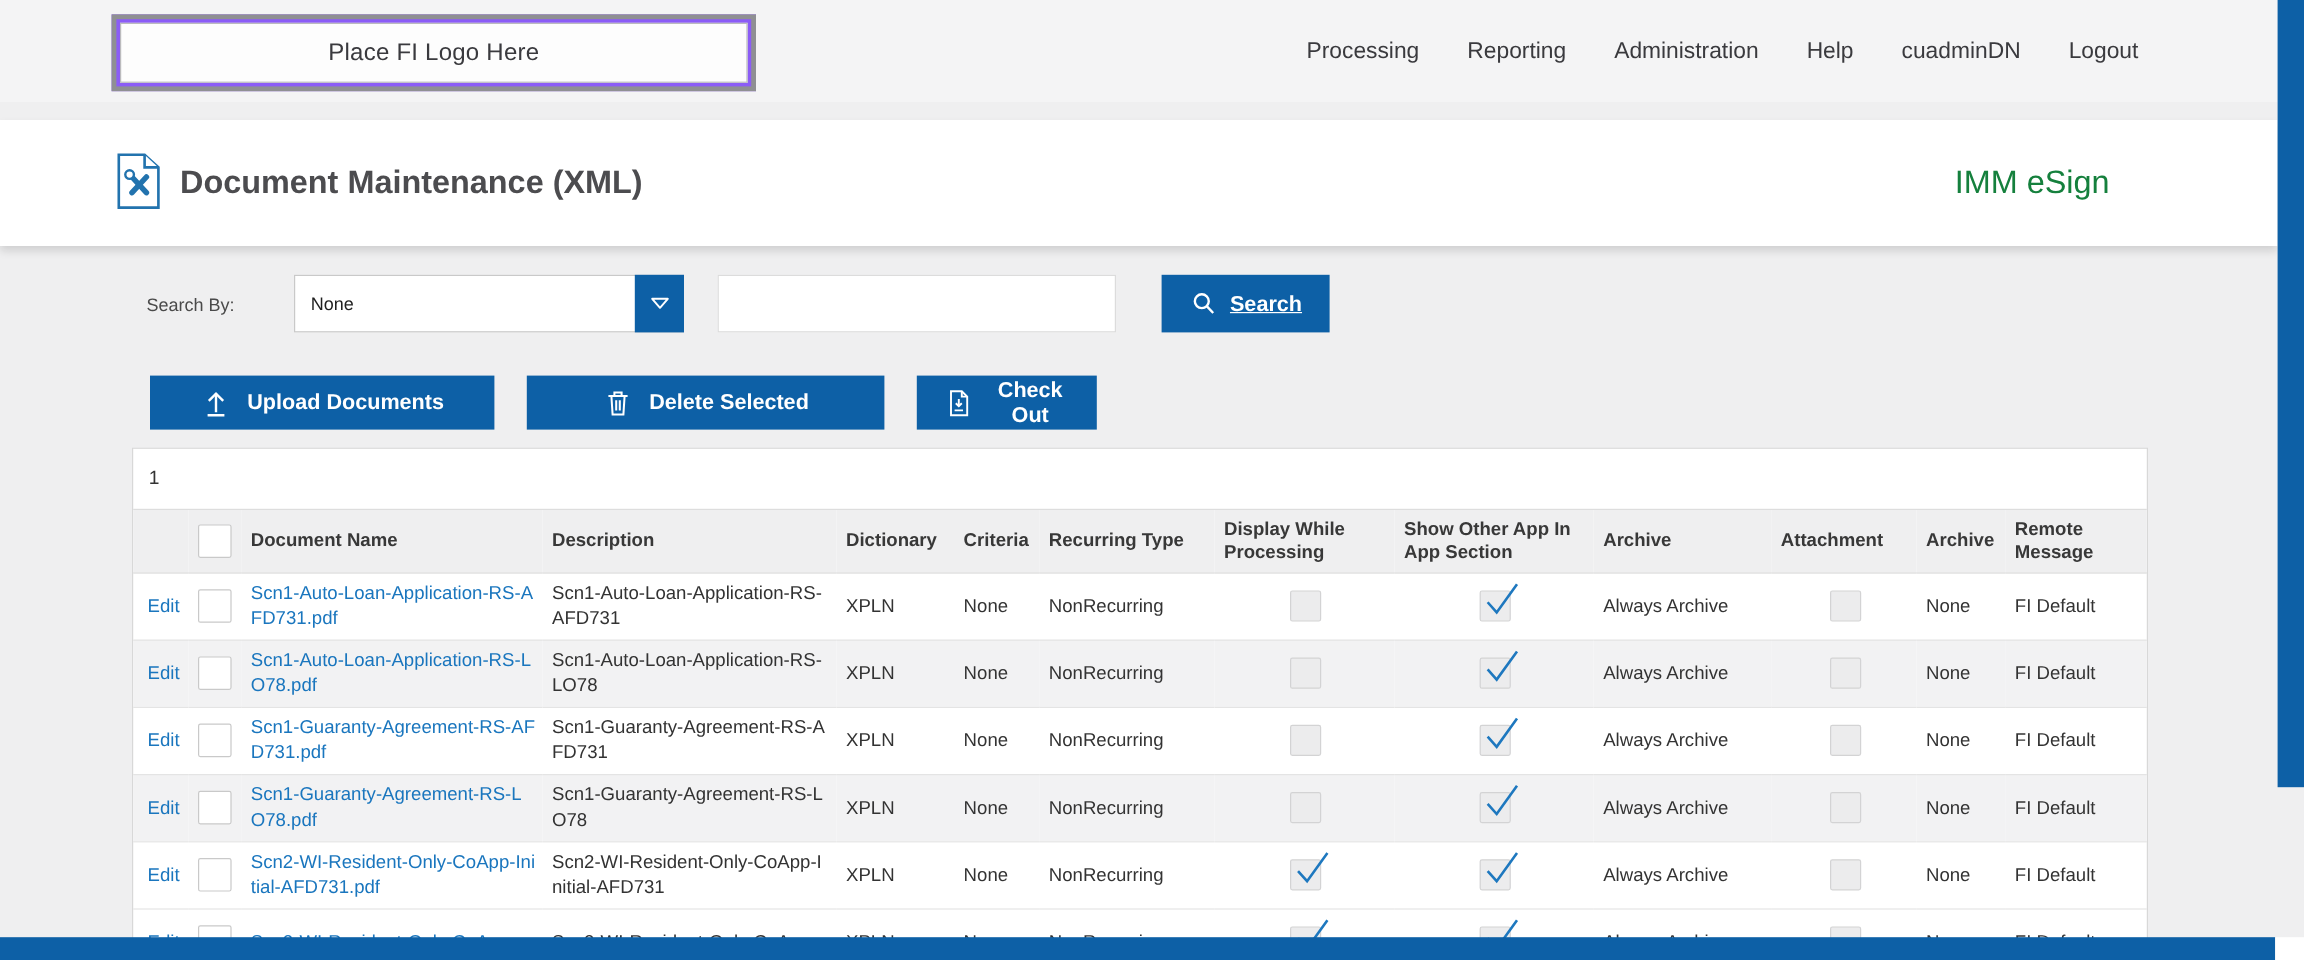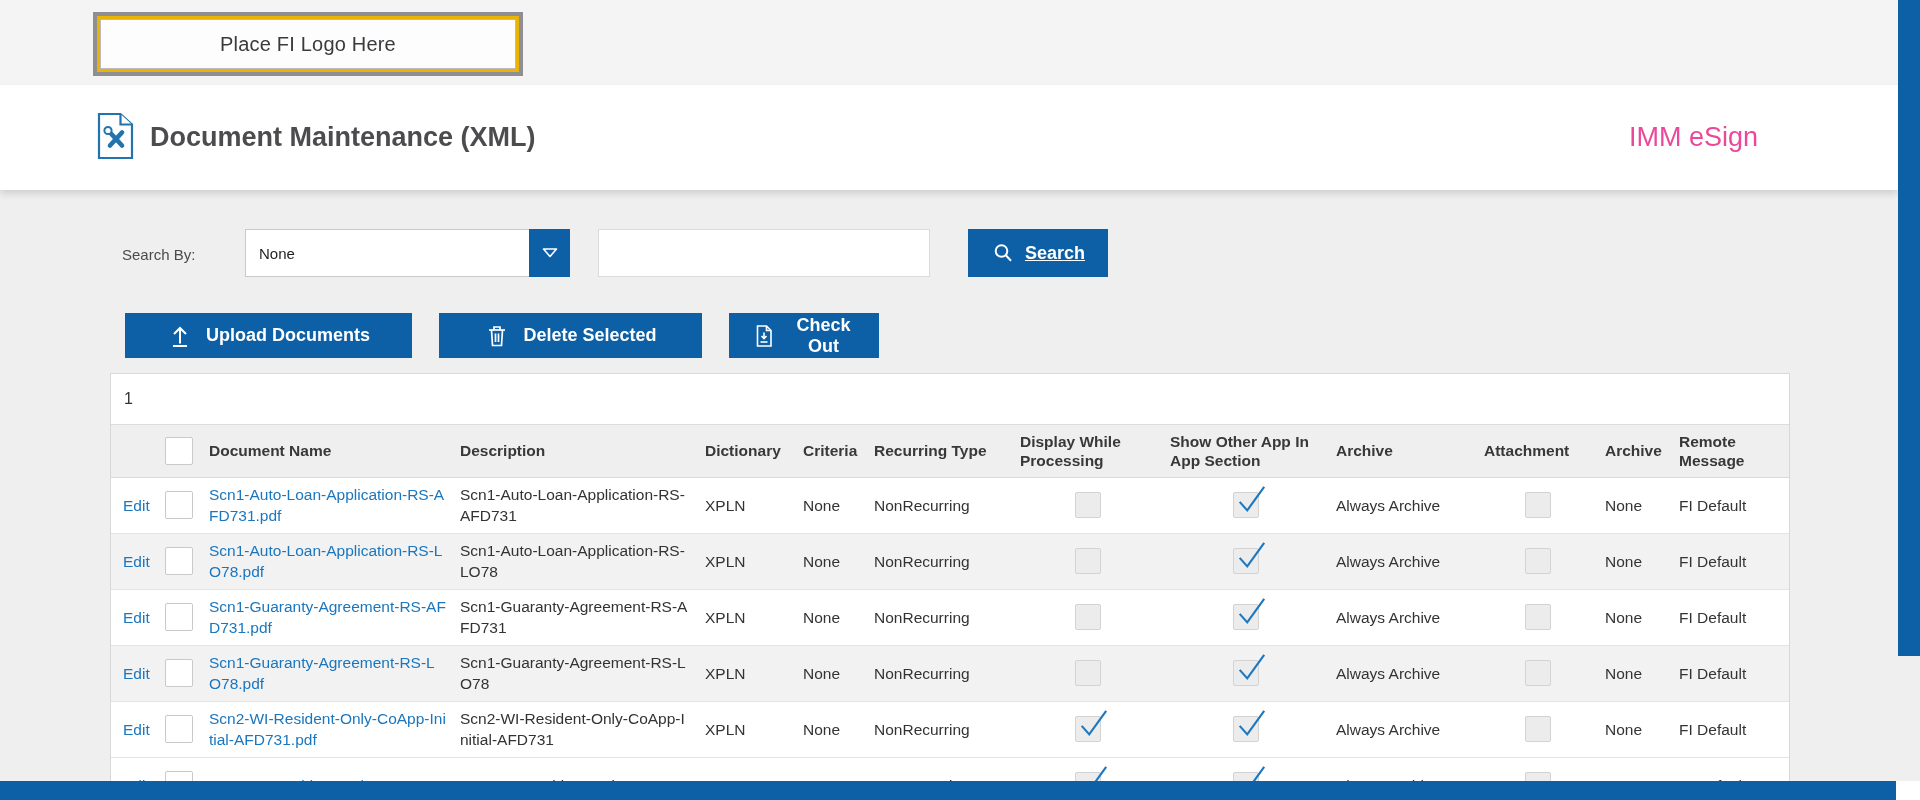--- a/index.html
+++ b/index.html
@@ -8,45 +8,45 @@
     position:relative; overflow:hidden;
     background:#efeff0;
     font-family:"Liberation Sans", sans-serif;
     color:#333;
   }
   a { text-decoration:none; }
 
   
   .topbar { position:absolute; left:0; top:0; width:1920px; height:85px; background:#f4f4f5; }
   .logo-box {
-    position:absolute; left:93px; top:12px; width:430px; height:64px;
-    border:4px solid #8f8f93; background:#eab308;
+    position:absolute; left:93px; top:12px; width:537px; height:64px;
+    border:4px solid #8f8f93; background:#8b5cf6;
     display:flex; align-items:center; justify-content:center; padding:3px;
   }
   .logo-inner {
     width:100%; height:100%; border:1px solid #bbbbbd;
     display:flex; align-items:center; justify-content:center;
     font-size:20px; color:#3a3a3e; letter-spacing:.2px; background:#fdfdfd;
   }
   .nav { position:absolute; right:138px; top:0; height:85px; display:flex; align-items:center; gap:40px; }
   .nav a { font-size:19px; color:#3a3a3e; }
 
   
   .band {
-    position:absolute; left:0; top:85px; width:1898px; height:105px;
+    position:absolute; left:0; top:100px; width:1898px; height:105px;
     background:#ffffff; box-shadow:0 4px 7px rgba(0,0,0,.13);
   }
   .band .doc-icon { position:absolute; left:95px; top:26px; }
   .page-title {
     position:absolute; left:150px; top:0; height:105px;
     display:flex; align-items:center; font-size:27px; color:#4c4c4f;
   }
   .brand {
     position:absolute; right:140px; top:0; height:105px;
-    display:flex; align-items:center; font-size:27px; color:#ec4899;
+    display:flex; align-items:center; font-size:27px; color:#15803d;
   }
 
   
   .search-label { position:absolute; left:122px; top:246px; font-size:15px; color:#4a4a4a; }
   .select {
     position:absolute; left:245px; top:229px; width:325px; height:48px;
     background:#fff; border:1px solid #c9c9c9; display:flex; align-items:stretch; cursor:pointer;
   }
   .select-value { flex:1; display:flex; align-items:center; padding-left:13px; font-size:15px; color:#1f1f1f; }
   .select-btn { width:41px; background:#0d60a6; display:flex; align-items:center; justify-content:center; margin:-1px -1px -1px 0; }
@@ -62,21 +62,21 @@
     font-size:18px; font-weight:bold; font-family:"Liberation Sans", sans-serif;text-decoration:underline;
   }
 
   
   .toolbar { position:absolute; left:125px; top:313px; display:flex; gap:27px; }
   .tbtn {
     height:45px; background:#0d60a6; border:none; color:#fff; cursor:pointer;
     display:flex; align-items:center; justify-content:center; gap:13px; padding:0 22px;
     font-size:18px; font-weight:bold; font-family:"Liberation Sans", sans-serif;
   }
-  .tbtn.w1{ width:287px; } .tbtn.w2{ width:263px; } .tbtn.w3{ width:280px; }
+  .tbtn.w1{ width:287px; } .tbtn.w2{ width:298px; } .tbtn.w3{ width:280px; }
   .tbtn.w4{ width:170px; } .tbtn.w5{ width:150px; }
 
   
   .card {
     position:absolute; left:110px; top:373px; width:1680px; height:520px;
     background:#fff; border:1px solid #d8d8d8;
   }
   .pagination {
     height:51px; border-bottom:1px solid #dddddd;
     display:flex; align-items:center; padding-left:13px; font-size:16px; color:#333;
@@ -118,20 +118,28 @@
 
   svg { display:block; }
 </style>
 </head>
 <body>
 
 <div class="topbar">
   <div class="logo-box">
     <div class="logo-inner">Place FI Logo Here</div>
   </div>
+  <nav class="nav">
+    <a href="#">Processing</a>
+    <a href="#">Reporting</a>
+    <a href="#">Administration</a>
+    <a href="#">Help</a>
+    <a href="#">cuadminDN</a>
+    <a href="#">Logout</a>
+  </nav>
 </div>
 
 <div class="band">
   <span class="doc-icon">
     <svg width="41" height="50" viewBox="0 0 41 50">
       <path d="M4 3 H25.5 L37 13.5 V47 H4 Z" fill="#ffffff" stroke="#2273ae" stroke-width="2.2"></path>
       <path d="M25.5 3 V13.5 H37" fill="#ffffff" stroke="#2273ae" stroke-width="2.2"></path>
       <line x1="15" y1="21.5" x2="27" y2="34.5" stroke="#2273ae" stroke-width="4.6" stroke-linecap="round"></line>
       <line x1="27" y1="21.5" x2="15" y2="34.5" stroke="#2273ae" stroke-width="4.6" stroke-linecap="round"></line>
       <circle cx="13" cy="19.5" r="3.6" fill="#ffffff" stroke="#2273ae" stroke-width="2"></circle>

